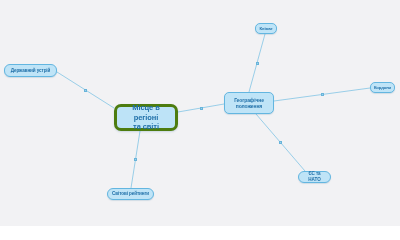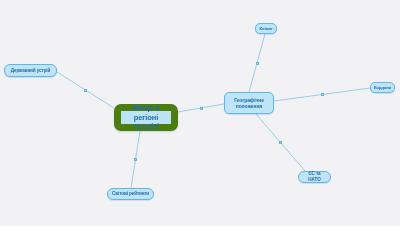--- a/index.html
+++ b/index.html
@@ -37,21 +37,21 @@
     justify-content: center;
     text-align: center;
     font-weight: bold;
     line-height: 1.25;
     letter-spacing: -0.1px;
     box-shadow: 0 1px 1px rgba(60,120,160,0.18);
     white-space: pre-line;
   }
   .node.hub-main {
     background: #bde3f7;
-    border: 7px solid #4d7c0f;
+    border: 3px solid #4d7c0f;
     border-radius: 7px;
     font-size: 7.5px;
     padding: 5px 4px;
     box-shadow: 0 1px 2px rgba(60,120,160,0.22);
   }
   .node.hub-sub {
     font-size: 5px;
     padding: 0 3px;
     border-radius: 5px;
   }

